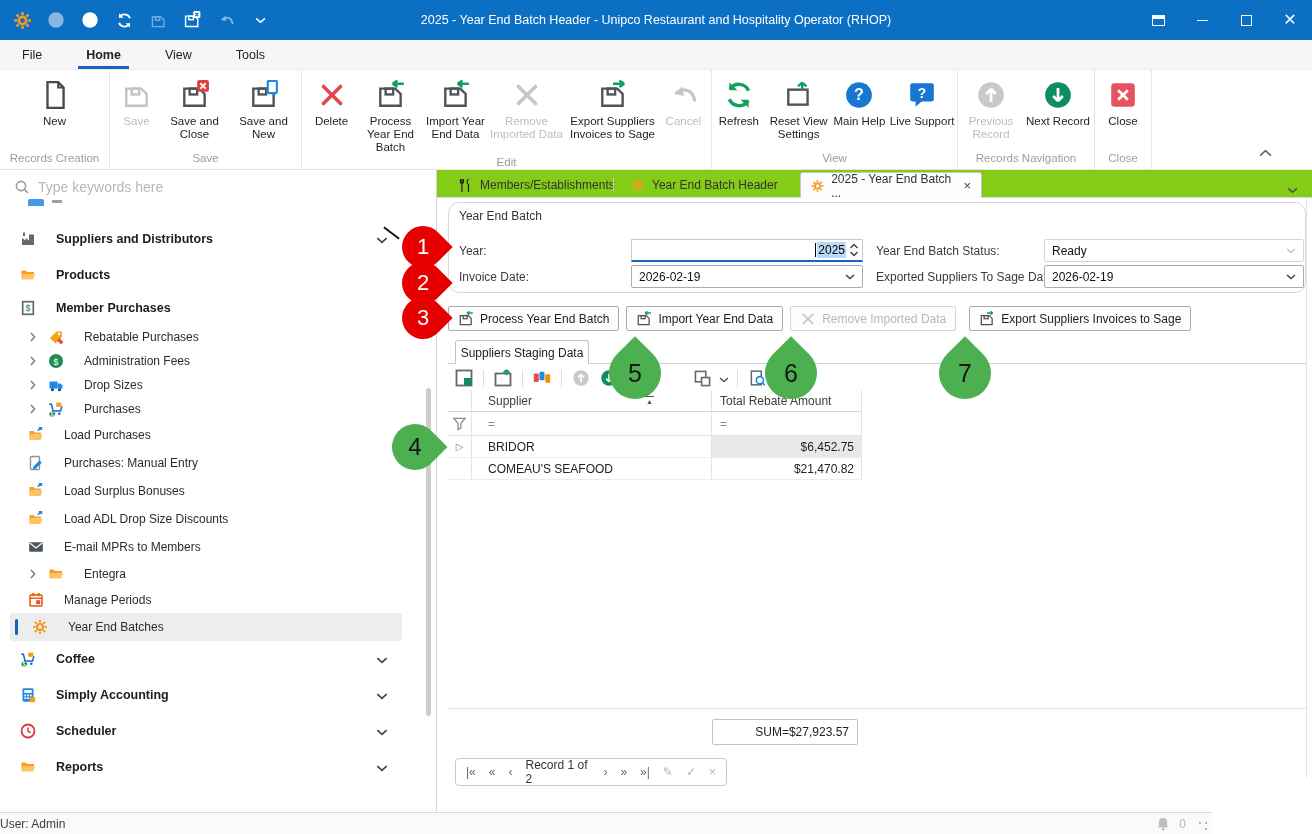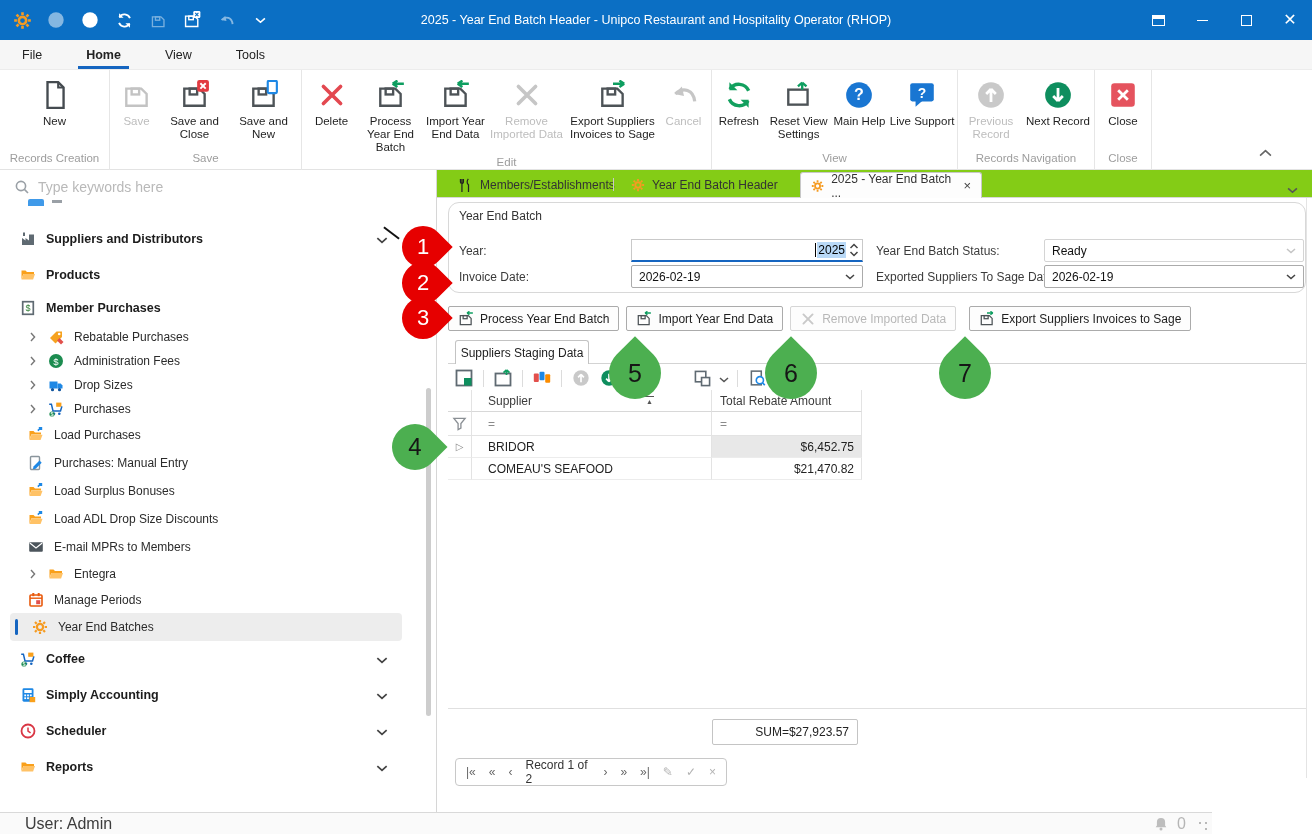--- a/index.html
+++ b/index.html
@@ -41,21 +41,21 @@
   .sidebar { position:relative; width:437px; height:642px; background:#fff; border-right:1px solid #d6d6d6; overflow:hidden; }
   .search-row { display:flex; align-items:center; gap:8px; height:24px; margin:5px 10px 0 14px; }
   .search-row input { border:none; outline:none; flex:1; font-size:14px; color:#333; font-family:"Liberation Sans",sans-serif; }
   .search-row input::placeholder { color:#b9b9b9; }
   .partial-row { height:14px; margin-left:28px; overflow:hidden; display:flex; gap:8px; }
   .frag { width:16px; height:7px; background:#1e88e5; border-radius:2px 2px 0 0; opacity:.85; }
   .frag2 { width:10px; height:3px; background:#9aa0a6; margin-top:1px; }
 
   .srow { display:flex; align-items:center; position:relative; cursor:default; }
   .srow .sic { width:16px; height:16px; flex:0 0 16px; display:flex; }
-  .srow .slbl { margin-left:10px; font-size:12px; color:#2b2b2b; white-space:nowrap; }
+  .srow .slbl { margin-left:20px; font-size:12px; color:#2b2b2b; white-space:nowrap; }
   .srow.bold { padding-left:20px; }
   .srow.bold .slbl { font-weight:bold; font-size:12.5px; color:#1c1c1c; }
   .srow.child { padding-left:28px; }
   .srow.childx { padding-left:30px; }
   .exp { width:14px; display:flex; margin-right:4px; }
   .schev { position:absolute; right:48px; }
   .sel-row { position:absolute; left:10px; right:34px; height:28px; background:#ededed; border-radius:4px; }
   .sel-bar { position:absolute; left:15px; width:3px; height:16px; background:#1565c0; border-radius:2px; }
   .sb-thumb { position:absolute; right:5px; top:218px; width:5px; height:328px; background:#cdcdcd; border-radius:3px; }
 
@@ -106,21 +106,21 @@
 
   .footline { position:absolute; left:11px; top:538px; width:858px; height:1px; background:#e0e0e0; }
   .sumbox { position:absolute; left:275px; top:549px; width:146px; height:26px; border:1px solid #c4c4c4; border-radius:2px; background:#fff; display:flex; align-items:center; justify-content:flex-end; padding-right:8px; font-size:12px; color:#222; }
   .recnav { position:absolute; left:18px; top:588px; width:272px; height:28px; border:1px solid #c8c8c8; border-radius:4px; background:#fff; display:flex; align-items:center; padding:0 10px; gap:13px; font-size:12px; color:#555; }
   .recnav .nv { color:#666; }
   .recnav .nv.dim { color:#b3b3b3; }
   .recnav .nv-label { color:#333; }
   .content-rborder { position:absolute; right:5px; top:28px; width:1px; height:580px; background:#e4e4e4; }
 
   
-  .statusbar { position:absolute; left:0; top:812px; width:1212px; height:22px; background:#fafafa; border-top:1px solid #d9d9d9; display:flex; align-items:center; font-size:16px; color:#3d3d3d; padding-left:25px; }
+  .statusbar { position:absolute; left:0; top:812px; width:1212px; height:22px; background:#fafafa; border-top:1px solid #d9d9d9; display:flex; align-items:center; font-size:12px; color:#3d3d3d; padding-left:0; }
   .sb-right { position:absolute; right:26px; display:flex; align-items:center; gap:8px; color:#b5b5b5; }
   .grip { position:absolute; right:4px; bottom:3px; width:10px; height:10px;
           background:radial-gradient(circle at 2px 2px,#b9b9b9 1.2px,transparent 1.3px),
                      radial-gradient(circle at 8px 2px,#b9b9b9 1.2px,transparent 1.3px),
                      radial-gradient(circle at 8px 8px,#b9b9b9 1.2px,transparent 1.3px); }
 
   
   .ann { position:absolute; z-index:80; display:flex; align-items:center; justify-content:center; }
   .ann .shape { position:absolute; inset:0; transform:rotate(45deg); }
   .tip-right { border-radius:50% 0 50% 50%; }

